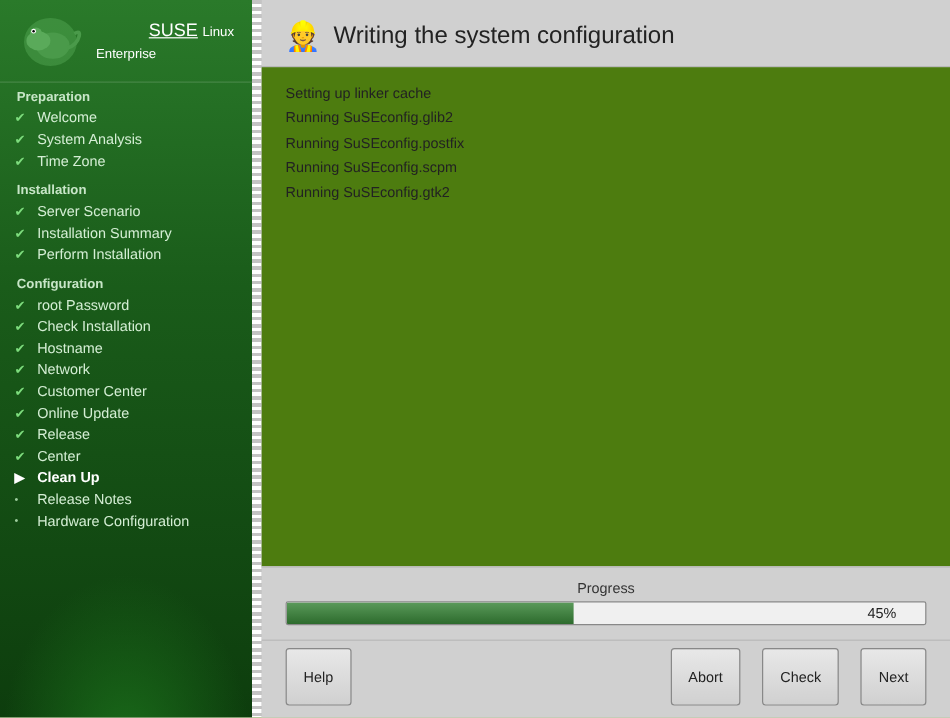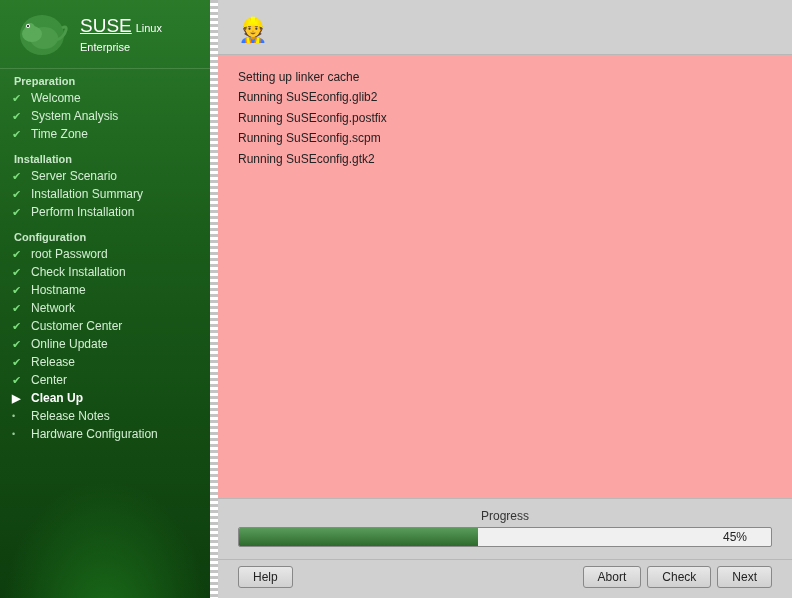--- a/index.html
+++ b/index.html
@@ -92,21 +92,21 @@
       font-size: 24px;
     }
     #main-title {
       font-size: 20px;
       font-weight: normal;
       color: #222;
     }
 
     #log-area {
       flex: 1;
-      background: #fca5a5;
+      background: #4d7c0f;
       padding: 12px 20px;
       overflow-y: auto;
       color: #222;
       font-size: 12px;
       line-height: 1.7;
     }
 
     #progress-area {
       background: #d0d0d0;
       padding: 10px 20px 12px 20px;
@@ -143,29 +143,29 @@
 
     #button-bar {
       background: #d0d0d0;
       padding: 6px 20px 10px 20px;
       display: flex;
       align-items: center;
       justify-content: space-between;
       border-top: 1px solid #b8b8b8;
     }
     .btn {
-      padding: 3px 14px;
+      padding: 16px 14px;
       font-size: 12px;
       border: 1px solid #888;
       background: linear-gradient(to bottom, #e8e8e8, #d0d0d0);
       border-radius: 3px;
       cursor: pointer;
       color: #222;
     }
-    .btn-group { display: flex; gap: 6px; }
+    .btn-group { display: flex; gap: 18px; }
 
     .sidebar-spacer { height: 4px; }
 
     
     #sidebar::after {
       content: '';
       position: absolute;
       bottom: 0; left: 0; right: 0;
       height: 120px;
       background: radial-gradient(ellipse at 50% 120%, #1a6b1a 0%, transparent 70%);
@@ -183,21 +183,21 @@
 
       <ellipse cx="32" cy="28" rx="14" ry="11" fill="#4a9a4a"></ellipse>
       <ellipse cx="20" cy="24" rx="10" ry="8" fill="#5aaa5a"></ellipse>
       <circle cx="18" cy="18" r="5" fill="#5aaa5a"></circle>
       <circle cx="16" cy="16" r="2" fill="#fff"></circle>
       <circle cx="16" cy="16" r="1" fill="#000"></circle>
 
       <path d="M44 30 Q52 28 54 20 Q55 15 50 18" stroke="#4a9a4a" stroke-width="3" fill="none"></path>
     </svg>
     <div class="suse-logo-text">
-      <span style="font-size:19px;text-decoration:underline;">SUSE</span>&nbsp;<span>Linux</span><br>
+      <span style="font-size:15px;text-decoration:underline;margin-left:44px;">SUSE</span>&nbsp;<span>Linux</span><br>
       <span>Enterprise</span>
     </div>
   </div>
 
   <div id="sidebar-nav">
 
   <div class="sidebar-section-label">Preparation</div>
       <div class="sidebar-item">
         <span class="check-icon">✔</span>
         <span>Welcome</span>
@@ -272,20 +272,21 @@
       </div>
       <div class="sidebar-spacer"></div>
     </div>
 </div>
 
 <div id="sidebar-border"></div>
 
 <div id="main">
   <div id="main-header">
     <span class="header-icon">👷</span>
+    <span id="main-title">Writing the system configuration</span>
   </div>
 
   <div id="log-area">
 
   <div>Setting up linker cache</div>
       <div>Running SuSEconfig.glib2</div>
       <div>Running SuSEconfig.postfix</div>
       <div>Running SuSEconfig.scpm</div>
       <div>Running SuSEconfig.gtk2</div>
     </div>

